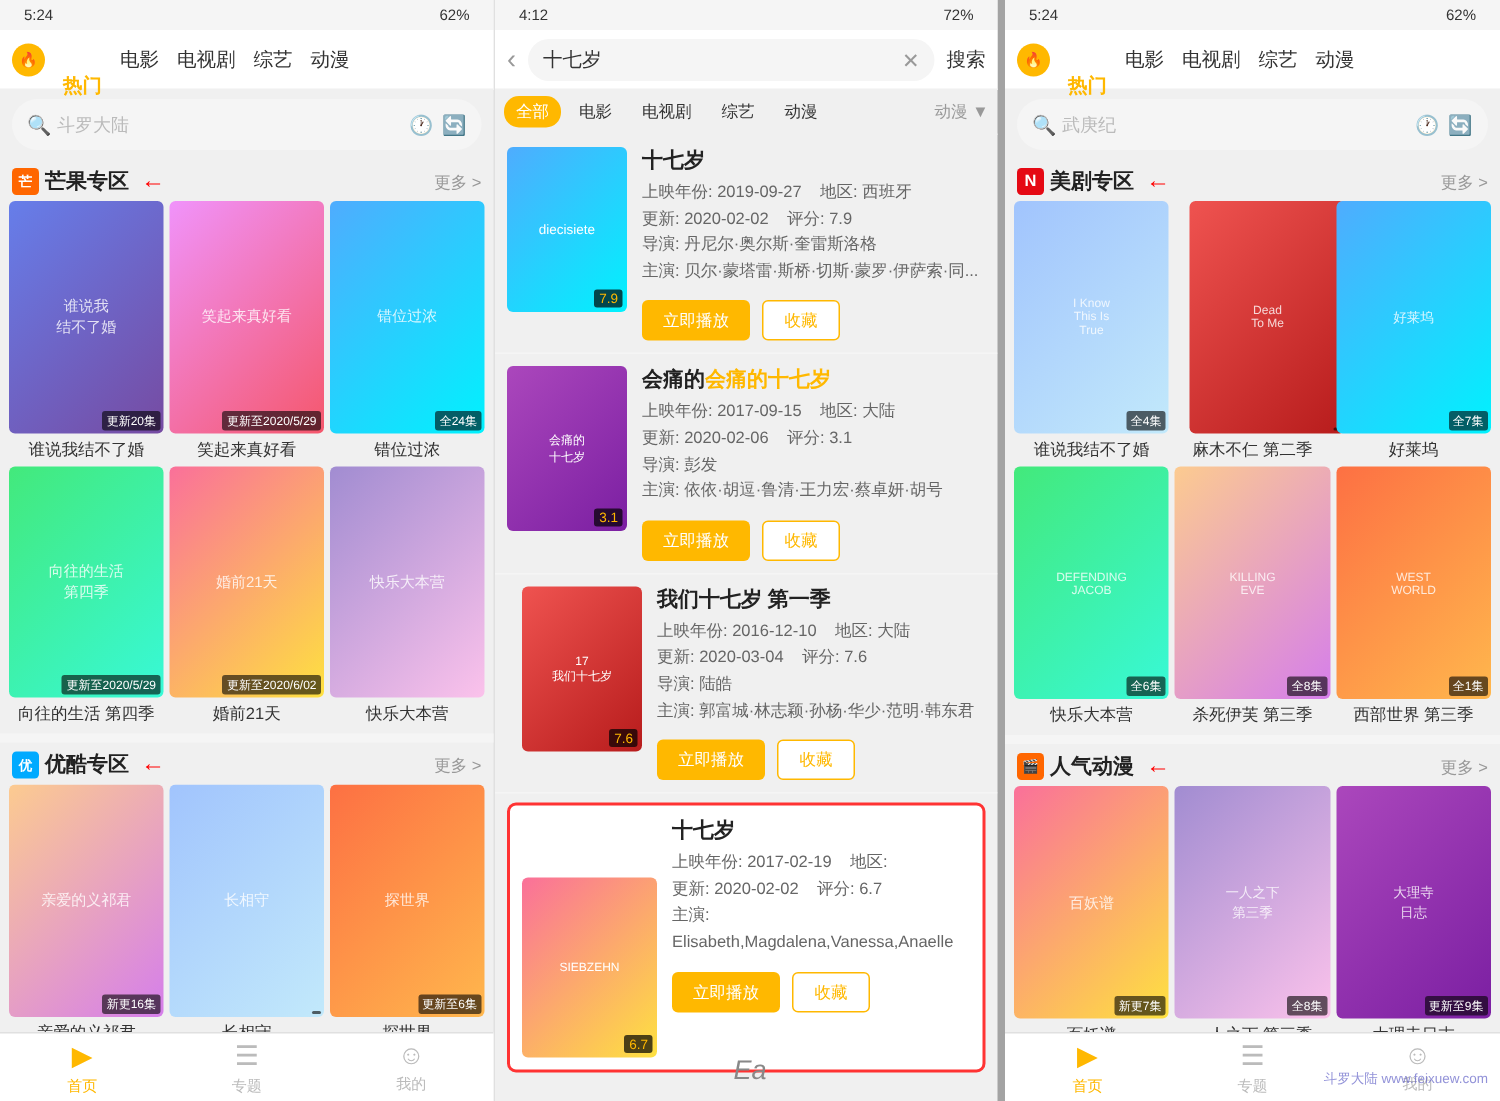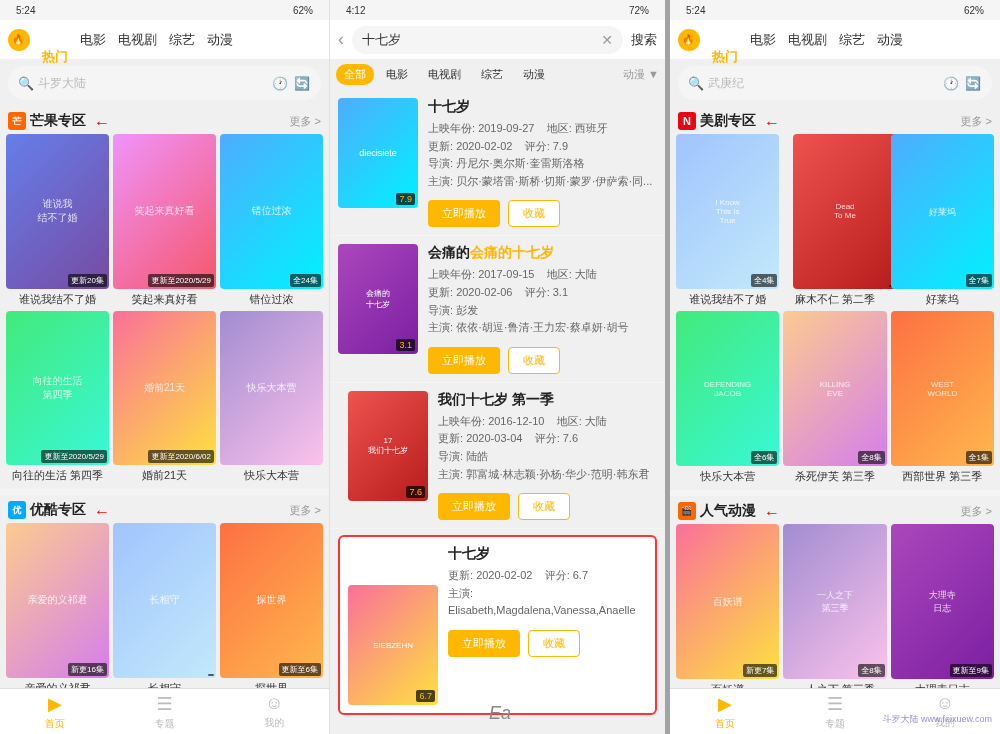--- a/index.html
+++ b/index.html
@@ -684,20 +684,21 @@
       </div>
 
       <div class="highlighted-result">
         <div class="result-thumb c5" style="width:90px;height:120px;margin-top:40px;">
           <div class="movie-thumb-text" style="font-size:8px;color:#fff">SIEBZEHN</div>
           <div class="score-badge">6.7</div>
         </div>
         <div class="result-info">
           <div class="result-title">十七岁</div>
           <div class="result-meta">
+            <div>上映年份: <span>2017-02-19</span> &nbsp;&nbsp; 地区: <span></span></div>
             <div>更新: <span>2020-02-02</span> &nbsp;&nbsp; 评分: <span>6.7</span></div>
             <div>主演: <span>Elisabeth,Magdalena,Vanessa,Anaelle</span></div>
           </div>
           <div class="result-actions">
             <button class="btn-play">立即播放</button>
             <button class="btn-collect">收藏</button>
           </div>
         </div>
       </div>
 

